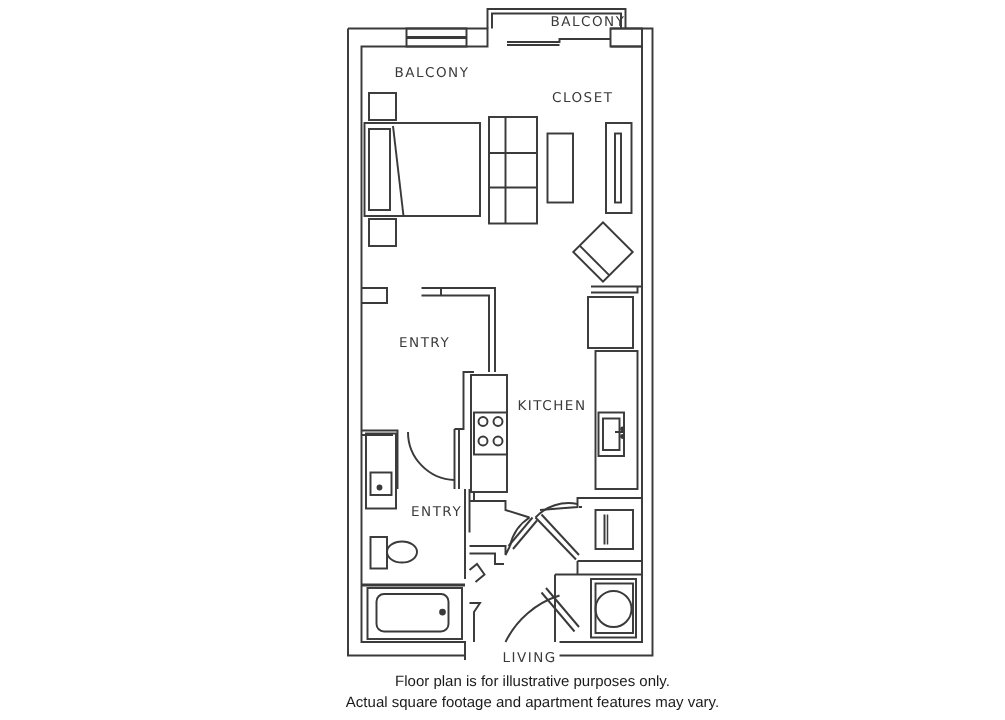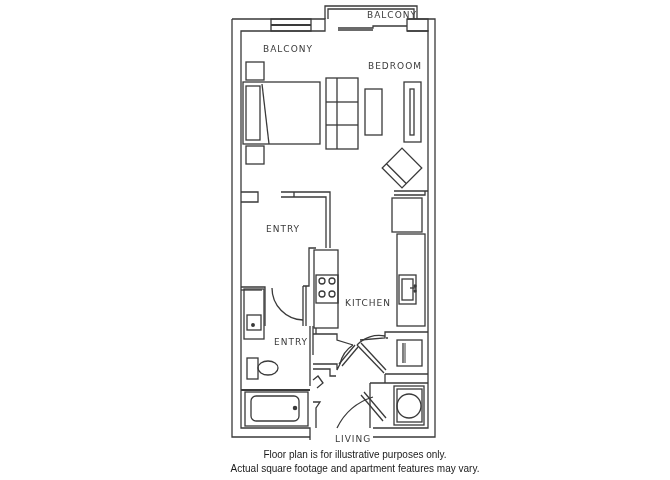--- a/index.html
+++ b/index.html
@@ -151,20 +151,20 @@
       <rect x="397" y="389" width="25" height="33"></rect>
       <circle cx="409" cy="406" r="12"></circle>
     </g>
 
     <path d="M316 328 L316 334"></path>
   </g>
 </svg>
 
 <div class="room-label" style="left:367px; top:10px;text-align:center;">BALCONY</div>
 <div class="room-label" style="left:263px; top:44px;">BALCONY</div>
-<div class="room-label" style="left:368px; top:61px;">BEDROOM</div>
+<div class="room-label" style="left:368px; top:61px;">CLOSET</div>
 <div class="room-label" style="left:266px; top:224px;">ENTRY</div>
-<div class="room-label" style="left:345px; top:266px;margin-top:32px;">KITCHEN</div>
+<div class="room-label" style="left:345px; top:266px;">KITCHEN</div>
 <div class="room-label" style="left:274px; top:337px;">ENTRY</div>
 <div class="room-label" style="left:335px; top:434px;">LIVING</div>
 
 <div class="disclaimer" style="top:449px; left:0;">Floor plan is for illustrative purposes only.</div>
 <div class="disclaimer" style="top:463px; left:0;">Actual square footage and apartment features may vary.</div>
 
 </body></html>

